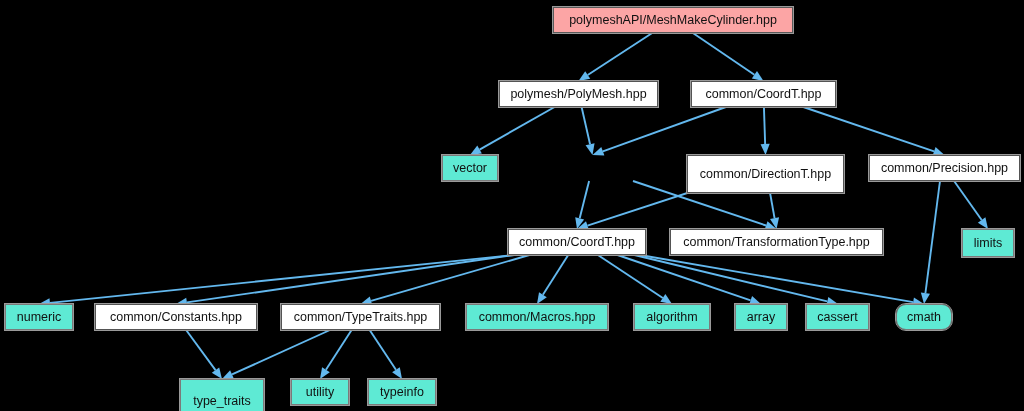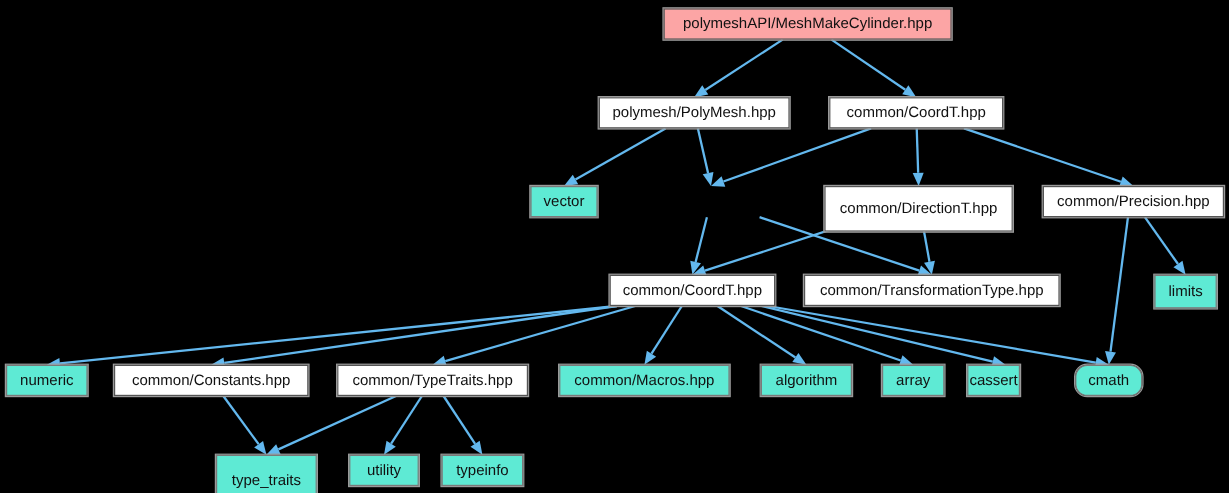--- a/index.html
+++ b/index.html
@@ -148,21 +148,21 @@
     </div>
     <div class="node system" style="left: 466px; top: 304px; width: 142px; height: 26px;">
       <span>common/Macros.hpp</span>
     </div>
     <div class="node system" style="left: 634px; top: 304px; width: 76px; height: 26px;">
       <span>algorithm</span>
     </div>
     <div class="node system" style="left: 735px; top: 304px; width: 52px; height: 26px;">
       <span>array</span>
     </div>
-    <div class="node system" style="left: 806px; top: 304px; width: 44px; height: 26px;">
+    <div class="node system" style="left: 806px; top: 304px; width: 63px; height: 26px;">
       <span>cassert</span>
     </div>
     <div class="node system" style="left: 896px; top: 304px; width: 56px; height: 26px; border-radius: 10px;">
       <span>cmath</span>
     </div>
     <div class="node system" style="left: 180px; top: 379px; width: 84px; height: 44px;">
       <span>type_traits</span>
     </div>
     <div class="node system" style="left: 291px; top: 379px; width: 58px; height: 26px;">
       <span>utility</span>

